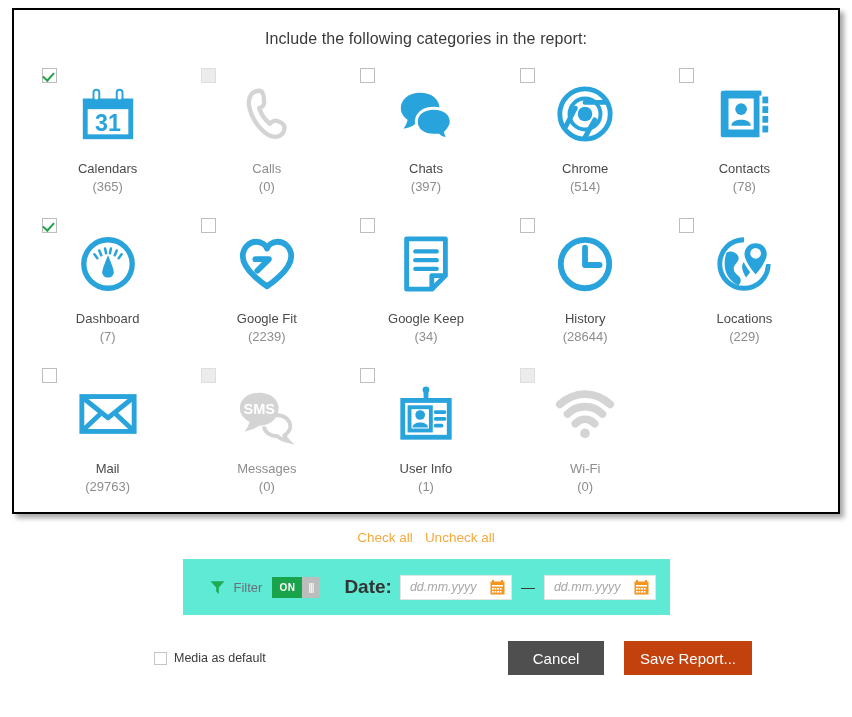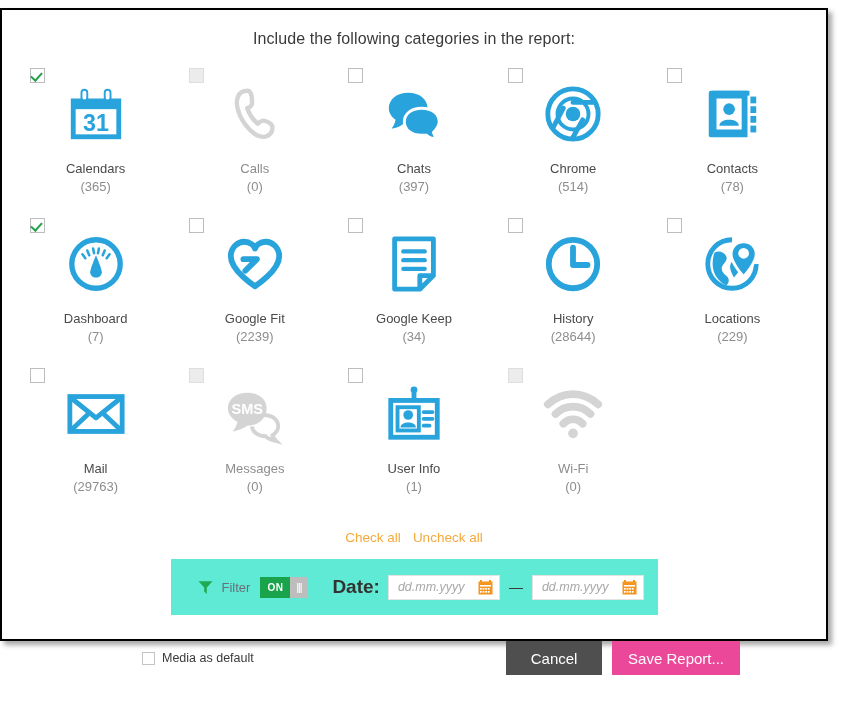--- a/index.html
+++ b/index.html
@@ -9,24 +9,24 @@
   }
   body {
     width: 852px;
     height: 717px;
     font-family: "Liberation Sans", sans-serif;
     overflow: hidden;
   }
 
   .dialog {
     position: absolute;
-    left: 0;
+    left: 12px;
     top: 8px;
     width: 828px;
-    height: 633px;
+    height: 506px;
     background: #ffffff;
     border: 2px solid #000000;
     box-sizing: border-box;
     box-shadow: 4px 4px 5px rgba(0,0,0,0.35);
   }
 
   .dialog-title {
     text-align: center;
     font-size: 16px;
     color: #3a3a3a;
@@ -222,35 +222,35 @@
     border: 1px solid #c4c4c4;
     background: #fff;
     box-sizing: border-box;
     margin-right: 7px;
   }
   .sd-text { font-size: 12.5px; color: #3a3a3a; }
 
   .btn-group {
     margin-left: auto;
     display: flex;
-    gap: 10px;
+    gap: 20px;
     margin-right: 62px;
   }
   .btn {
     height: 34px;
     min-width: 96px;
     border: 0;
     color: #ffffff;
     font-size: 15px;
     font-family: "Liberation Sans", sans-serif;
     cursor: pointer;
     padding: 0 16px;
   }
   .btn-cancel { background: #4f4f4f; }
-  .btn-save { background: #ec4899; }
+  .btn-save { background: #c2410c; }
 </style>
 </head>
 <body>
 
 <div class="dialog">
 
   <div class="dialog-title">Include the following categories in the report:</div>
 
   <div class="grid">
       <div class="cell">

